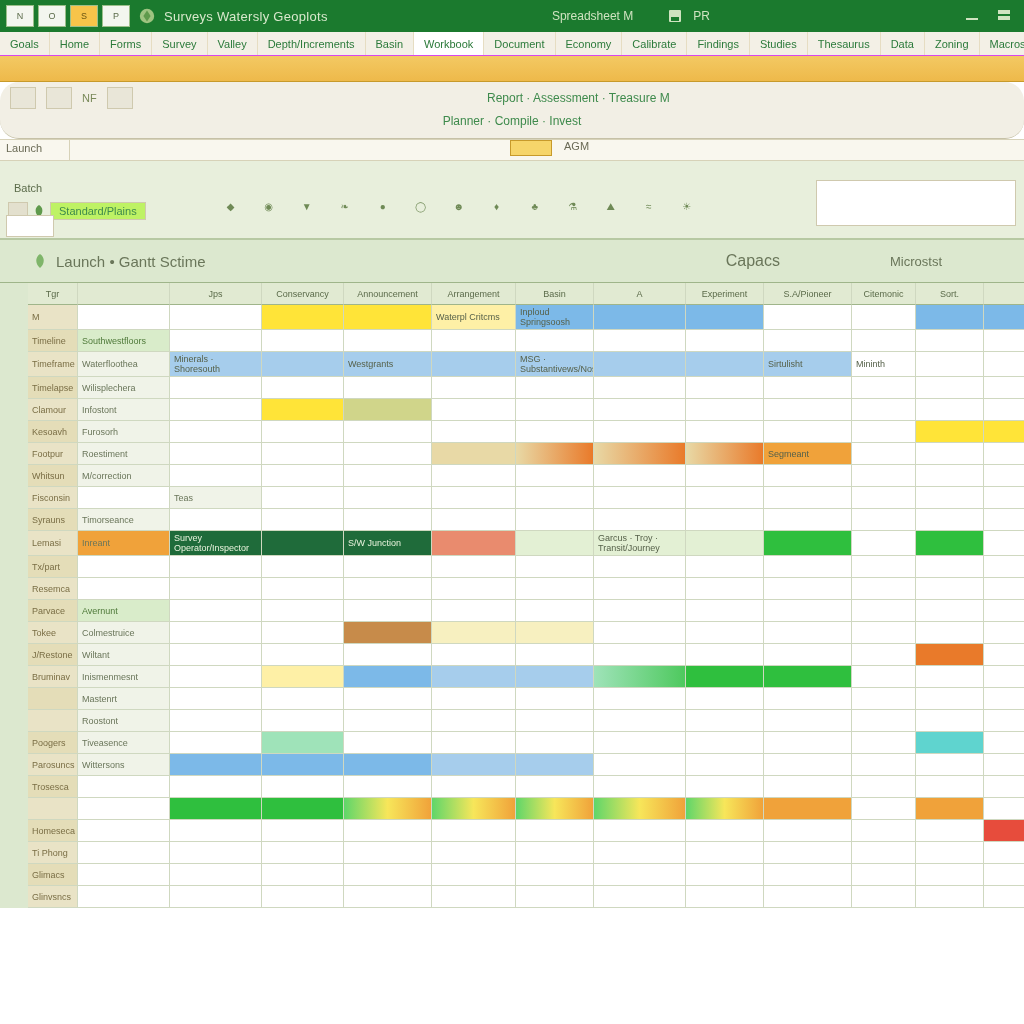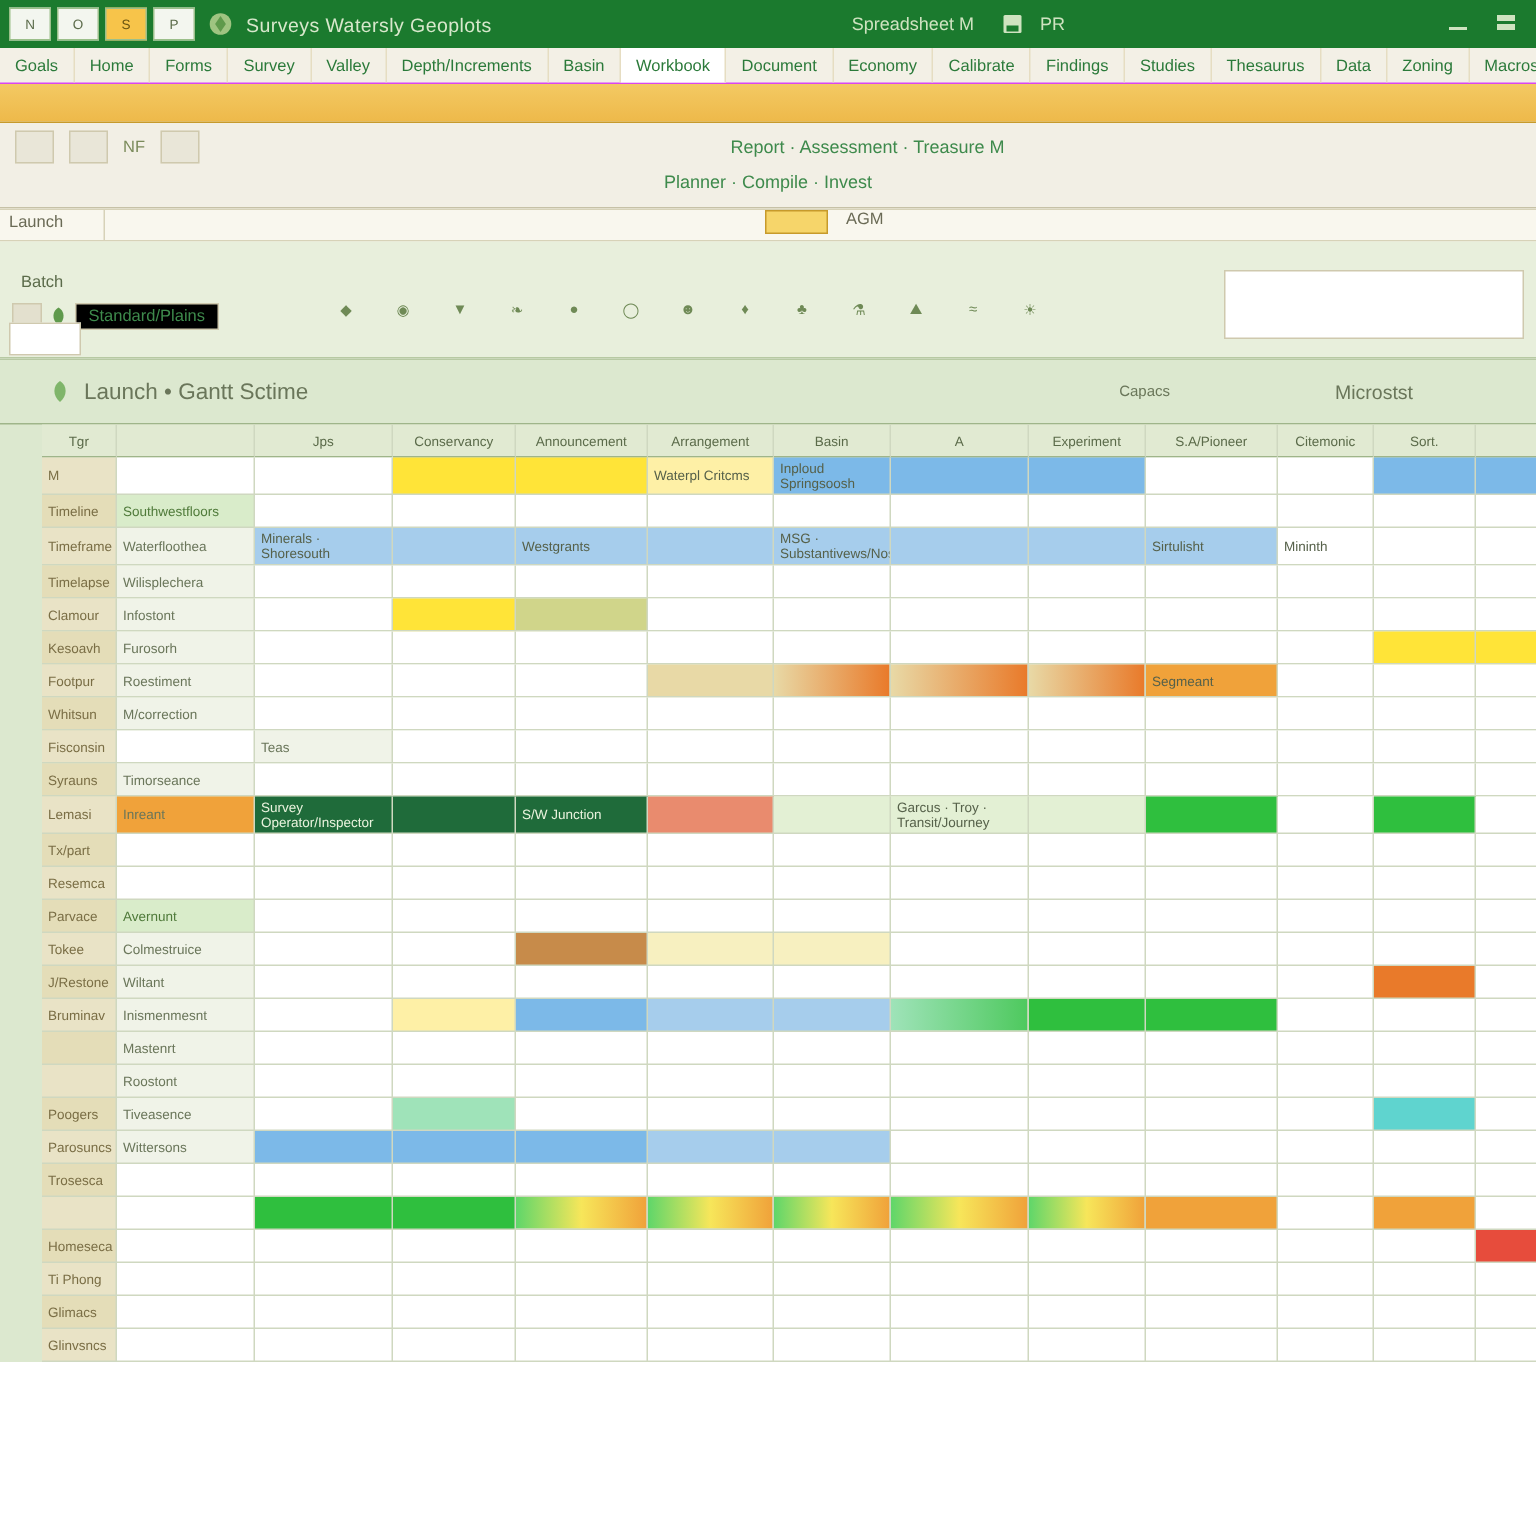--- a/index.html
+++ b/index.html
@@ -5,65 +5,65 @@
 * { box-sizing: border-box; margin: 0; padding: 0; }
 body { width: 1024px; height: 1024px; font-family: -apple-system, "Segoe UI", Tahoma, sans-serif; font-size: 10px; background: #fff; overflow: hidden; }
 
 
 .titlebar { height: 32px; background: #1b7a2e; display: flex; align-items: center; padding: 0 6px; gap: 4px; }
 .titlebar .btn { width: 28px; height: 22px; background: #f3f6ef; border: 1px solid #9bbf8a; display: flex; align-items: center; justify-content: center; font-size: 9px; color: #5b6b4a; }
 .titlebar .btn.save { background: #f7c44a; color: #6b5512; }
 .titlebar .logo { width: 18px; height: 18px; margin: 0 4px; }
 .titlebar .title { color: #d8e8cc; font-size: 13px; letter-spacing: 0.3px; flex: 0 0 auto; }
 .titlebar .spacer { flex: 1; }
-.titlebar .mid { color: #cfe3c0; font-size: 12px; margin-right: 8px; }
+.titlebar .mid { color: #cfe3c0; font-size: 12px; margin-right: 24px; }
 .titlebar .ticon { width: 28px; height: 22px; display:flex; align-items:center; justify-content:center; color:#d8e8cc; }
 
 
 .tabs { height: 24px; background: #f3f0e6; border-bottom: 1px solid #d946ef; display: flex; align-items: stretch; }
 .tab { padding: 4px 10px; font-size: 11px; color: #2b7a3a; border-right: 1px solid #e6ddc2; display: flex; align-items: center; }
 .tab.active { background: #fff; color: #2b7a3a; }
 
 
 .amberstrip { height: 26px; background: linear-gradient(#f3c963,#eeb94a); border-bottom: 1px solid #c79a2b; }
 
 
-.ribbonbody { background: #f2efe5; border-bottom: 1px solid #c6c1a7; }
+.ribbonbody { background: #f2efe5; border-bottom: 1px solid #c6c1a7; border-radius: 19px; }
 .ribbonbody .row1 { height: 32px; display:flex; align-items:center; padding:0 10px; gap:10px; color:#7a8a5a; font-size:11px; }
 .ribbonbody .row1 .riconbox { width:26px; height:22px; background:#e9e6d8; border:1px solid #cfc9ae; }
 .ribbonbody .row1 .center { flex:1; text-align:center; color:#3e8a4c; font-size:12px; }
 .ribbonbody .row2 { height: 24px; text-align:center; color:#3e8a4c; font-size:12px; }
 
 
 .fbar { height: 22px; background: #f9f7ee; border-top:1px solid #d7d2b8; border-bottom:1px solid #d7d2b8; display:flex; align-items:flex-start; }
 .fbar .namebox { width:70px; height:100%; border-right:1px solid #d7d2b8; padding:2px 6px; font-size:11px; color:#6a6a55; }
 .fbar .cellhl { margin-left: 440px; width: 42px; height: 16px; background: #f6d56a; border:1px solid #c79a2b; }
 .fbar .lbl { margin-left: 12px; font-size:11px; color:#6a6a55; }
 
 
 .ribbon2 { height: 78px; background: #e8efdc; border-bottom:1px solid #b7c9a3; display:flex; align-items:center; padding:6px 8px; gap:14px; position:relative; }
 .ribbon2 .lcol { display:flex; flex-direction:column; gap:6px; }
 .ribbon2 .lcol .lbtn { font-size:11px; color:#5b6b4a; padding:2px 6px; }
 .ribbon2 .lcol .pill { display:flex; align-items:center; gap:4px; }
 .ribbon2 .lcol .pill .pi { width:20px; height:18px; background:#e3e0ce; border:1px solid #cfc9ae; }
-.ribbon2 .lcol .pilltxt { background:#000000; border:1px solid #cfc9ae; padding:2px 8px; font-size:11px; color:#3e8a4c; }
+.ribbon2 .lcol .pilltxt { background:#bef264; border:1px solid #cfc9ae; padding:2px 8px; font-size:11px; color:#3e8a4c; }
 .ribbon2 .minisheet { position:absolute; left:6px; top:54px; width:48px; height:22px; background:#fff; border:1px solid #cfc9ae; }
 .ribbon2 .ricons { flex:1; display:flex; gap:16px; align-items:center; padding:14px 30px 0 60px; }
 .ribbon2 .ricons .ri { width:22px; height:22px; display:flex; align-items:center; justify-content:center; color:#6f8a56; }
 .ribbon2 .chartprev { width:200px; height:46px; background:#fff; border:1px solid #cfc9ae; margin-top:6px; }
 
 
 .sheetwrap { background:#dce8cf; border-top:1px solid #b7c9a3; }
 
 
 .shead { height: 42px; display:flex; align-items:center; padding:0 18px 0 32px; }
 .shead .leaf { width:16px; height:16px; margin-right:8px; color:#5f9a4c; }
 .shead .htxt { font-size:15px; color:#6a765a; flex:0 0 auto; }
 .shead .fill { flex:1; }
-.shead .h2 { font-size:10px; color:#6a765a; margin-right: 110px; }
+.shead .h2 { font-size:16px; color:#6a765a; margin-right: 110px; }
 .shead .h3 { font-size:13px; color:#6a765a; margin-right: 64px; }
 
 
 .grid { display:grid; grid-template-columns: 50px 92px 92px 82px 88px 84px 78px 92px 78px 88px 64px 68px 66px; border-top:1px solid #9fb58a;padding-left:28px; }
 .grid .cell { border-right:1px solid #cfd8c0; border-bottom:1px solid #cfd8c0; background:#fff; min-height:22px; font-size:9px; color:#56614a; display:flex; align-items:center; padding:2px 4px; overflow:hidden; }
 .grid .cell.hdr { background:#e1ead2; font-size:9px; color:#5b6b4a; justify-content:center; border-bottom:1px solid #9fb58a; }
 .grid .cell.rowhdr { background:#e9e3c6; font-size:9px; color:#7a6e45; justify-content:flex-start; }
 .grid .cell.rowhdr.alt { background:#e4ddb8; }
 .grid .cell.lbl { background:#f0f3e8; color:#6a765a; }
 .grid .cell.lbl.g { background:#d9ecca; color:#4f7a3a; }

